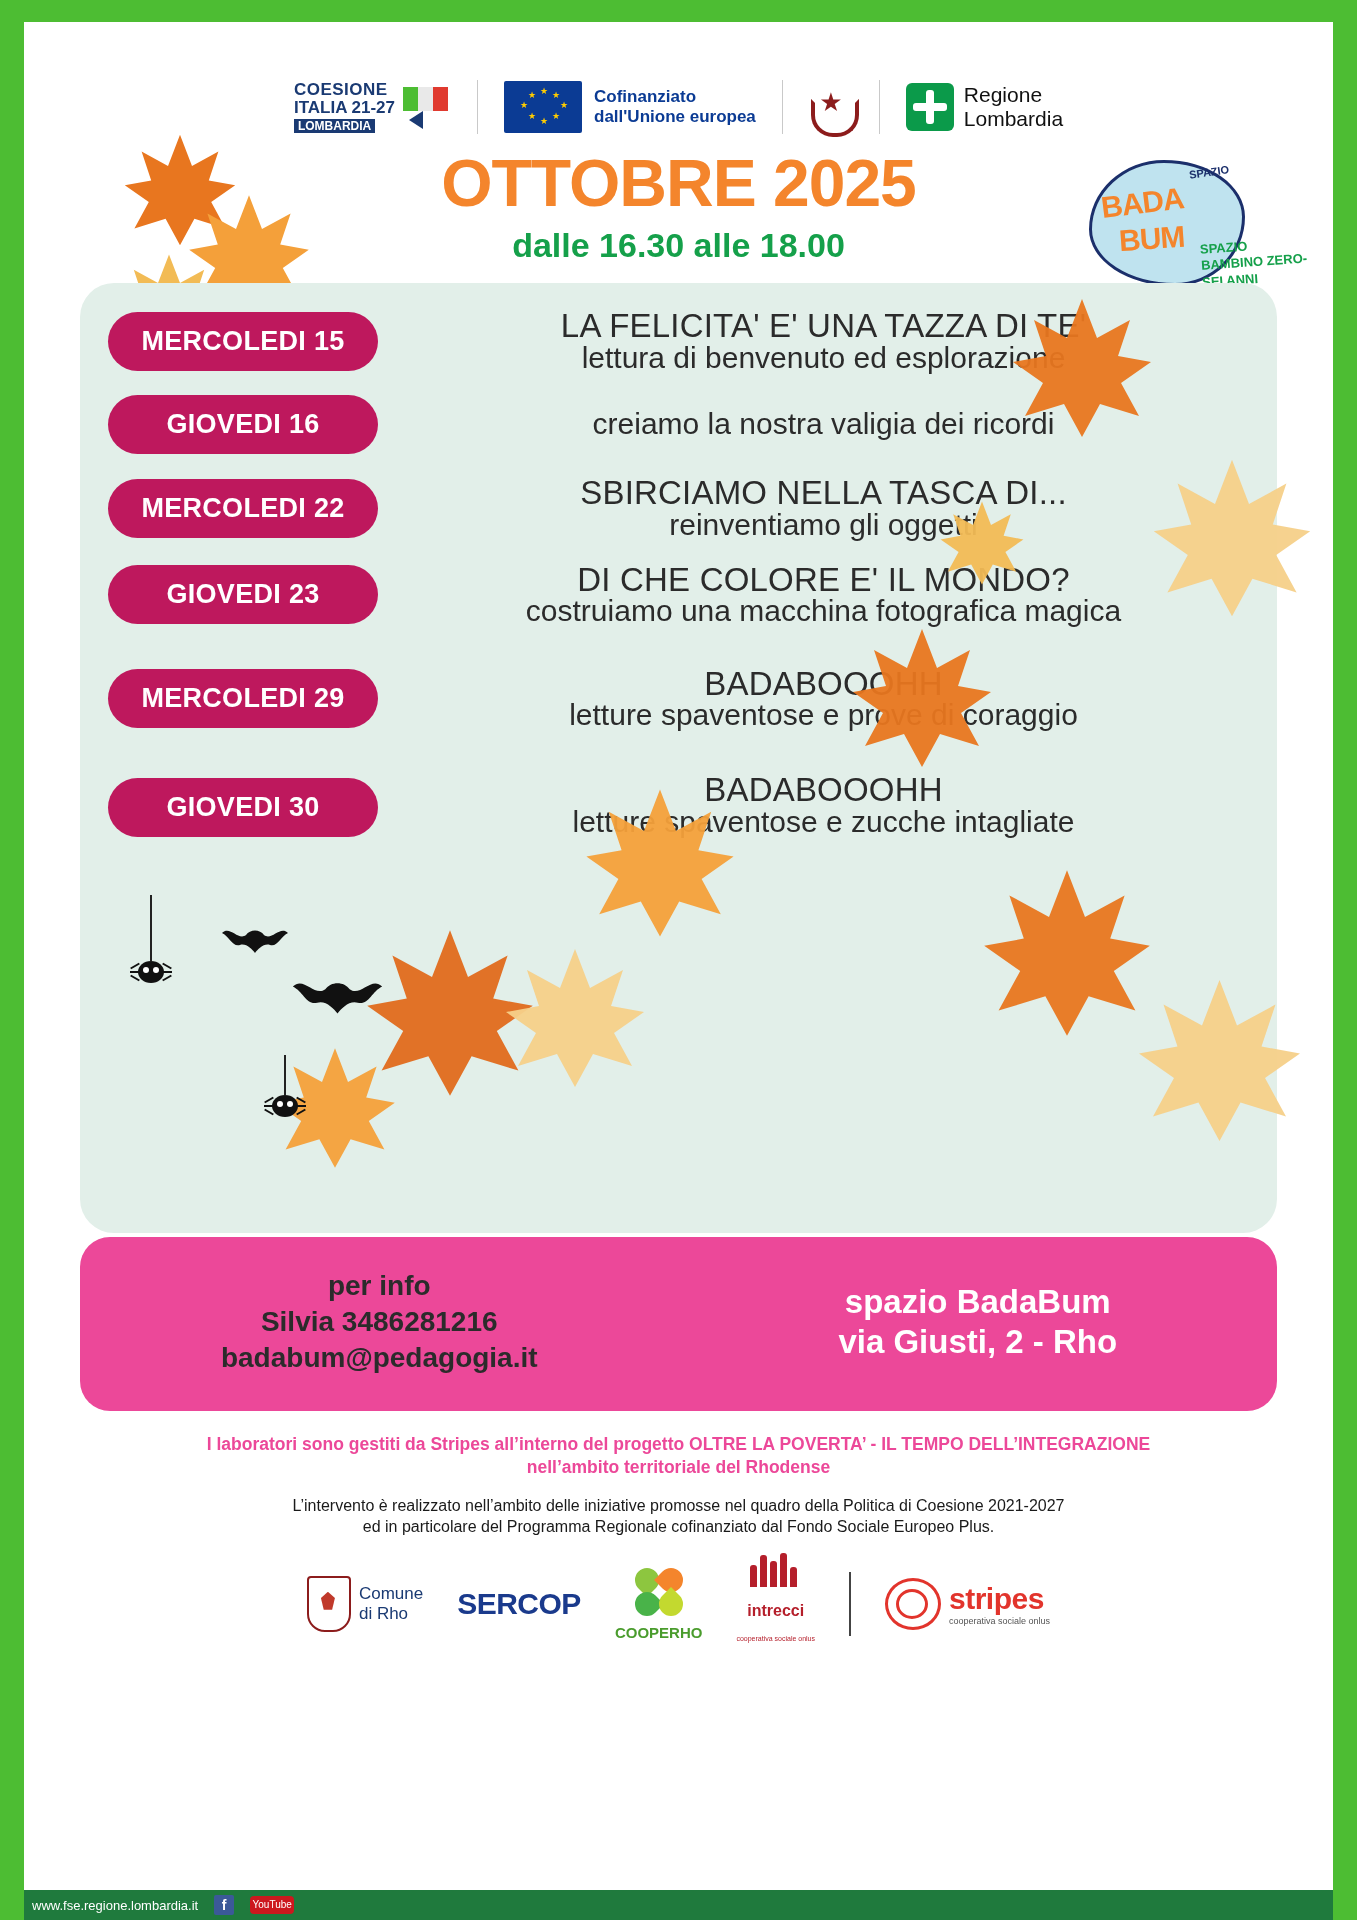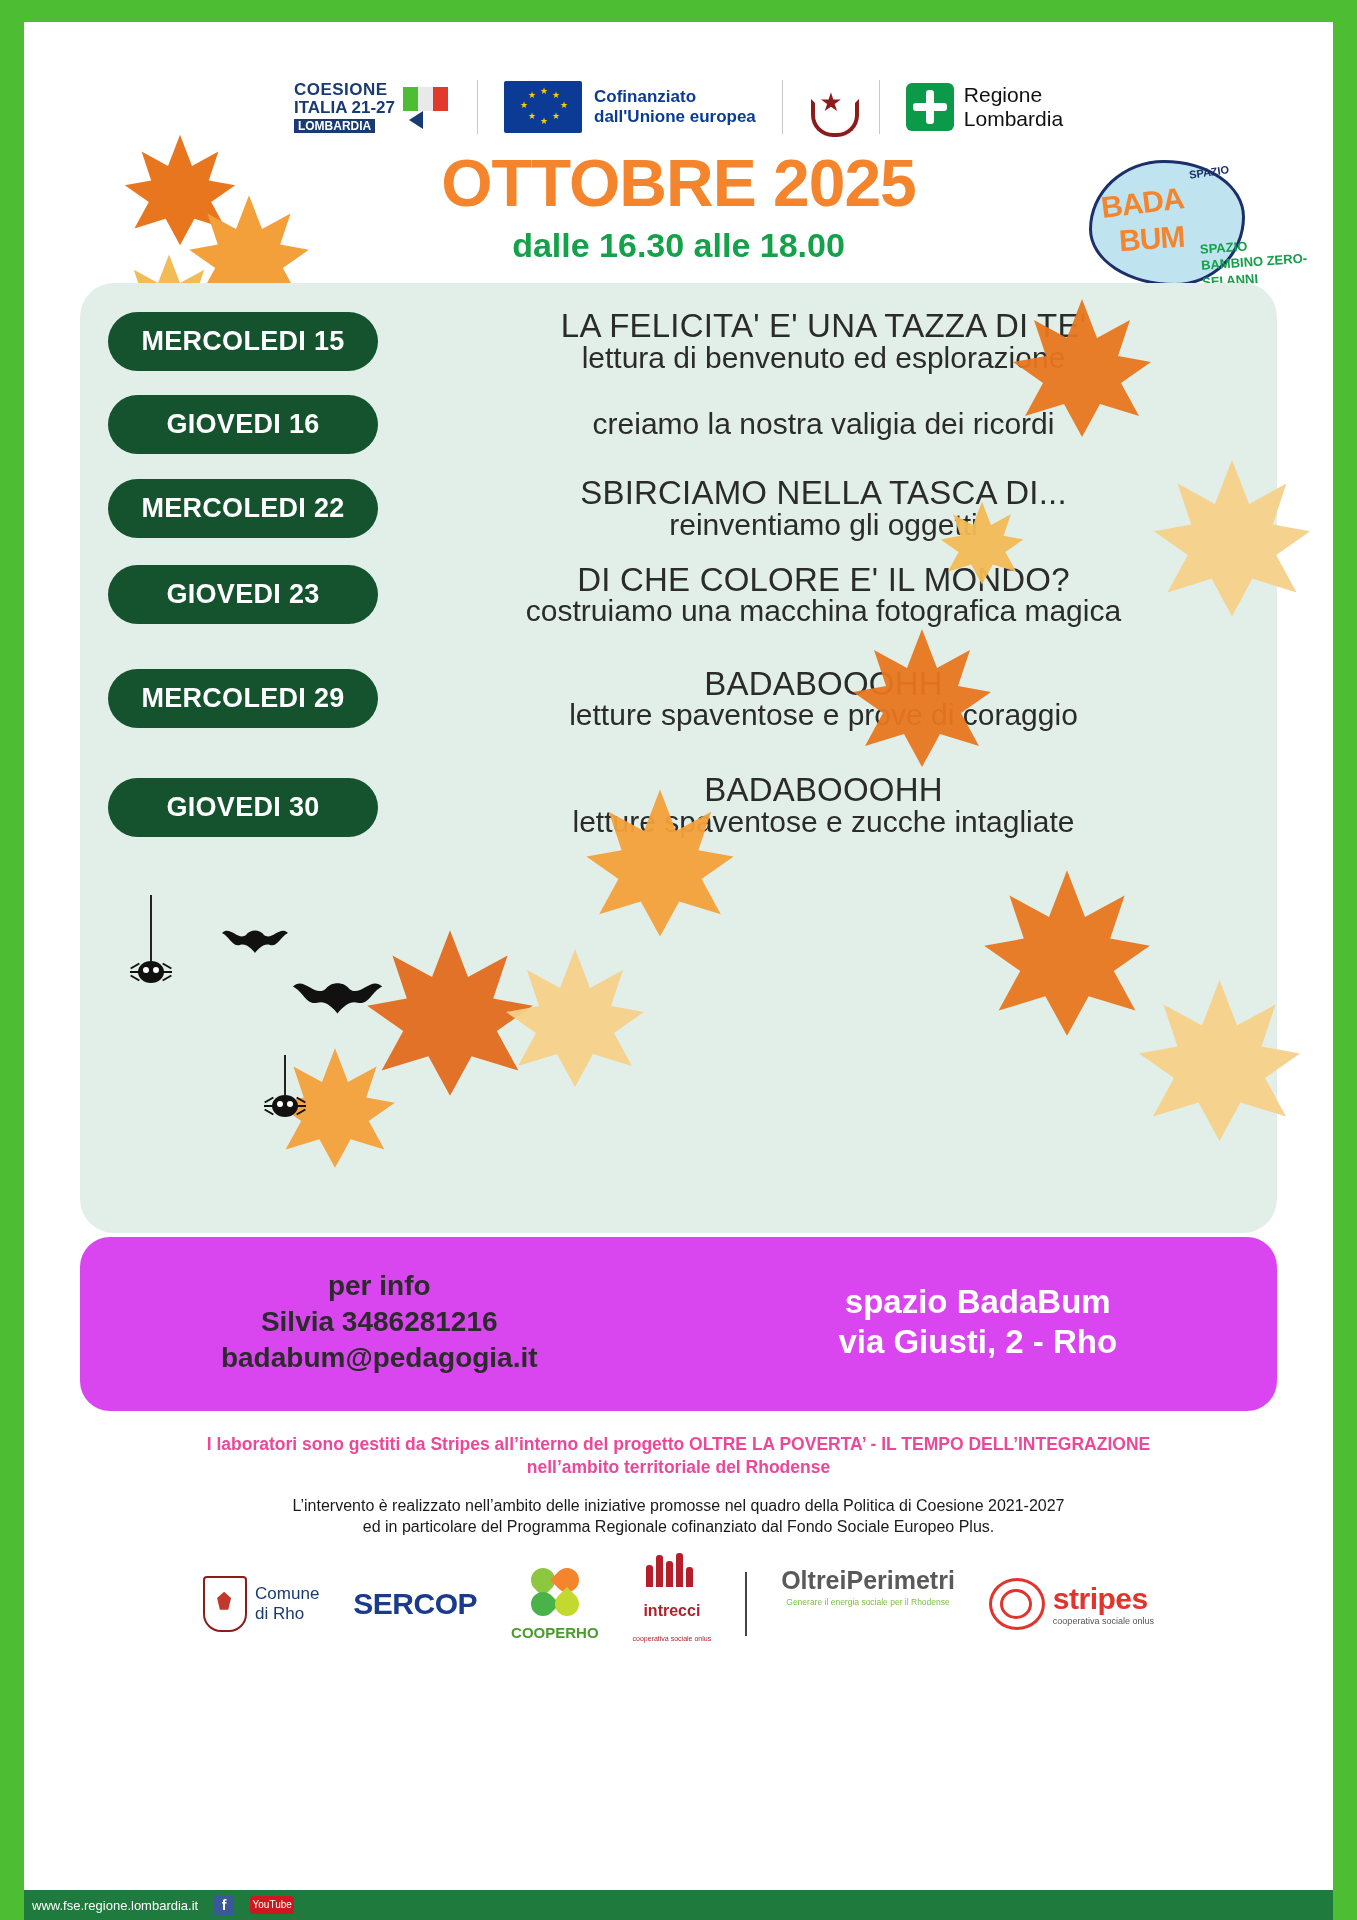--- a/index.html
+++ b/index.html
@@ -206,21 +206,21 @@
   .row {
     display: flex;
     align-items: center;
     margin-bottom: 22px;
     position: relative;
     z-index: 3;
   }
   .pill {
     flex: 0 0 270px;
     margin-left: 28px;
-    background: #14532d;
+    background: #be185d;
     border-radius: 40px;
     color: #ffffff;
     font-size: 27px;
     font-weight: bold;
     text-align: center;
     padding: 14px 0;
     letter-spacing: .3px;
   }
   .row-texts {
     flex: 1;
@@ -235,21 +235,21 @@
   }
   .row-sub {
     font-size: 30px;
     line-height: 1.02;
   }
 
   
   .infoband {
     position: relative;
     margin: 4px 56px 0 56px;
-    background: #d946ef;
+    background: #ec4899;
     border-radius: 30px;
     display: flex;
     align-items: center;
     padding: 20px 0 24px 0;
     min-height: 130px;
   }
   .info-left {
     flex: 1;
     text-align: center;
     color: #2b2b2b;
@@ -684,24 +684,20 @@
             <span></span>
             <span></span>
             <span></span>
         </div>
         <div class="intrecci-label">intrecci</div>
         <div class="intrecci-sub">cooperativa sociale onlus</div>
       </div>
 
       <div class="vbar"></div>
 
-      <div class="partner" style="flex-direction:column;gap:2px;">
-        <div class="op-text">OltreiPerimetri</div>
-        <div class="op-sub">Generare il energia sociale per il Rhodense</div>
-      </div>
 
       <div class="partner">
         <div class="stripes-mark"></div>
         <div>
           <div class="stripes-text">stripes</div>
           <div class="stripes-sub">cooperativa sociale onlus</div>
         </div>
       </div>
     </div>
 

